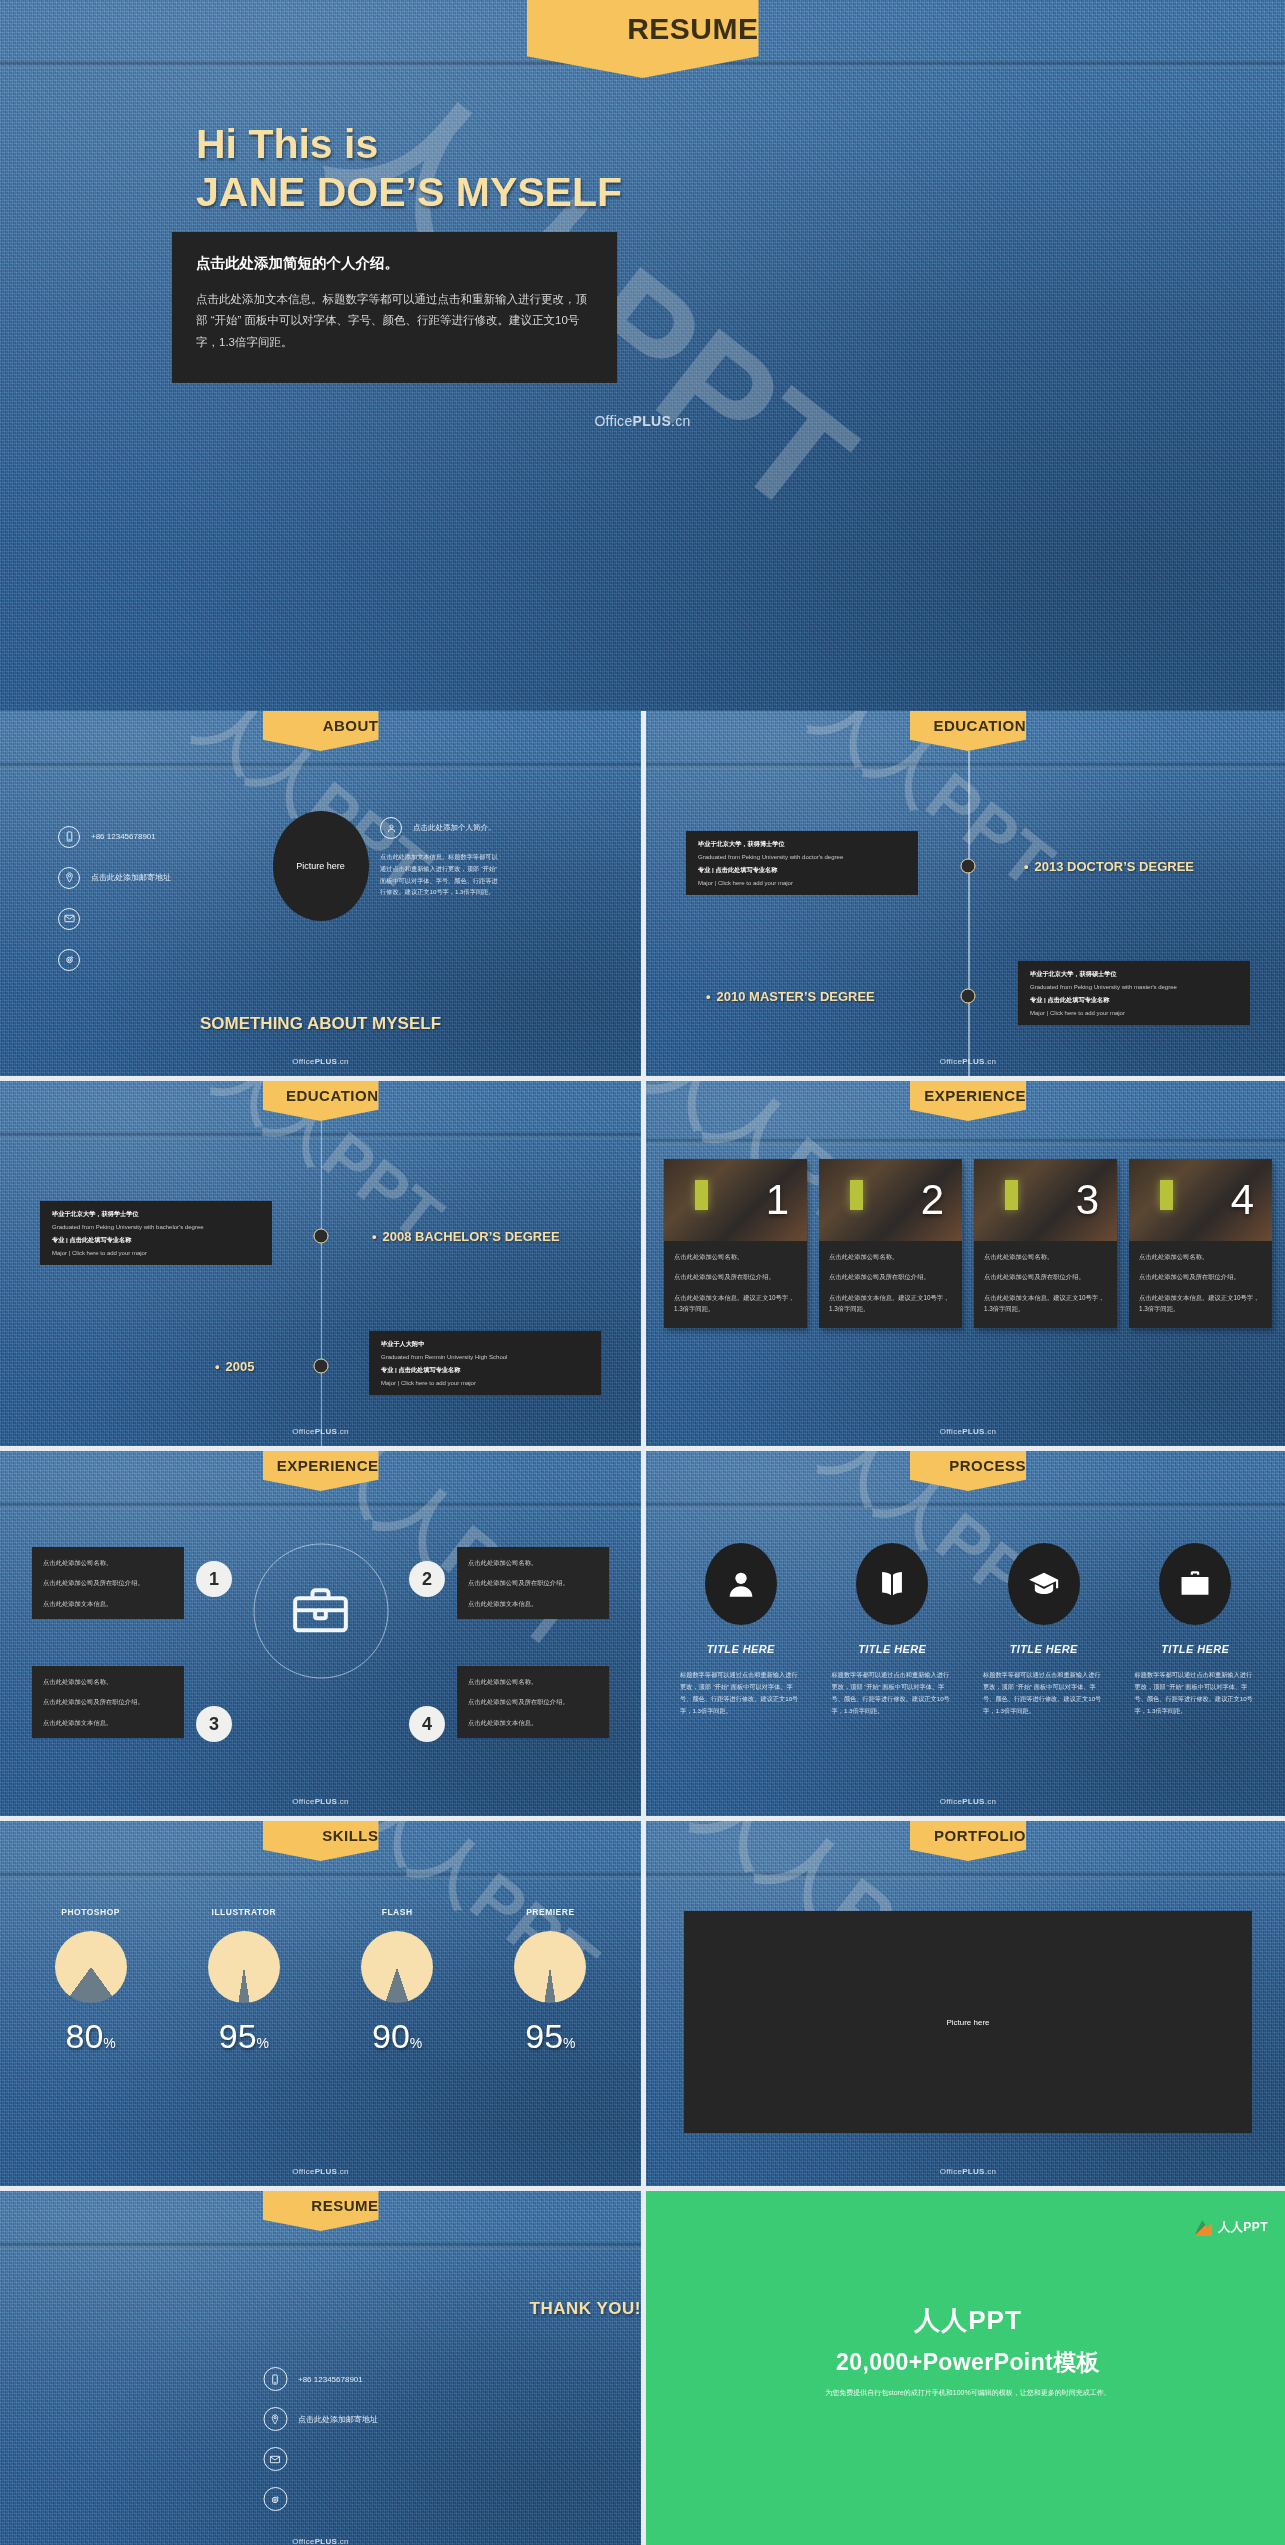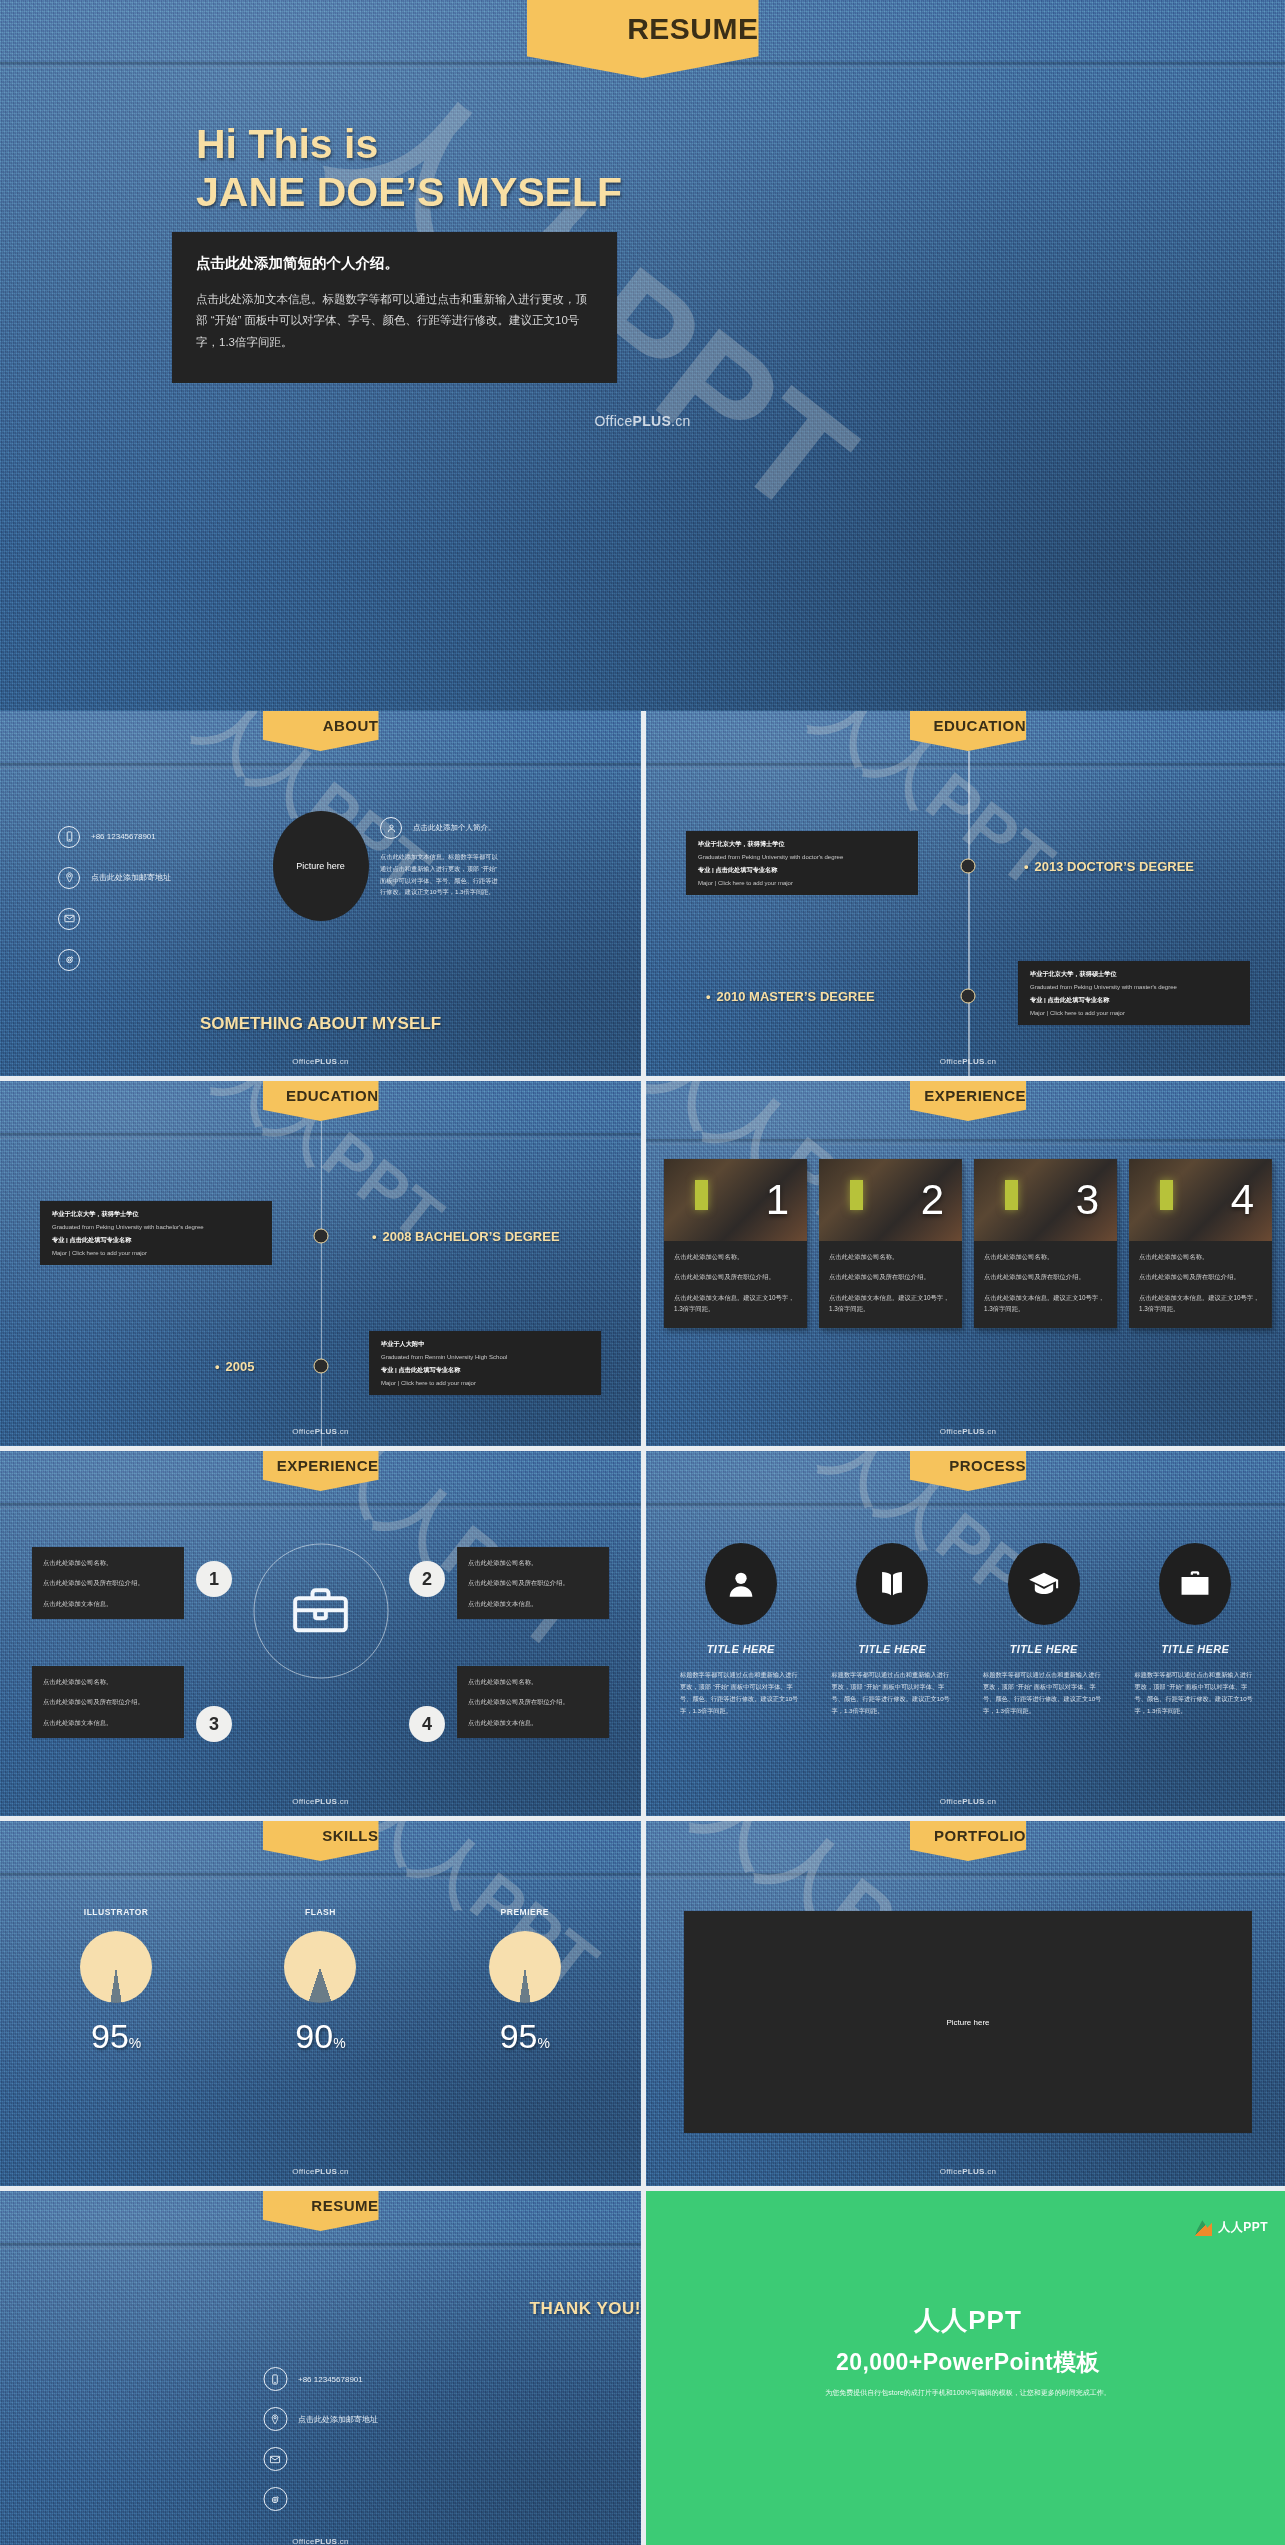--- a/index.html
+++ b/index.html
@@ -533,20 +533,25 @@
 
     <div class="slide denim">
       <div class="seam" style="top:52px"></div>
       <div class="wm" style="left:340px;top:20px;font-size:70px">人人PPT</div>
       <div class="tab">
           <span>SKILLS</span>
         </div>
 
       <div class="sk-row" id="skills-row">
           <div class="sk-col">
+            <div class="sk-name">PHOTOSHOP</div>
+            <div class="sk-pie" style="background: conic-gradient(from -144deg, rgb(247, 223, 174) 0deg, rgb(247, 223, 174) 288deg, rgb(106, 124, 136) 288deg, rgb(106, 124, 136) 360deg);"></div>
+            <div class="sk-val"><span class="n">80</span><span class="pct">%</span></div>
+          </div>
+          <div class="sk-col">
             <div class="sk-name">ILLUSTRATOR</div>
             <div class="sk-pie" style="background: conic-gradient(from -171deg, rgb(247, 223, 174) 0deg, rgb(247, 223, 174) 342deg, rgb(106, 124, 136) 342deg, rgb(106, 124, 136) 360deg);"></div>
             <div class="sk-val"><span class="n">95</span><span class="pct">%</span></div>
           </div>
           <div class="sk-col">
             <div class="sk-name">FLASH</div>
             <div class="sk-pie" style="background: conic-gradient(from -162deg, rgb(247, 223, 174) 0deg, rgb(247, 223, 174) 324deg, rgb(106, 124, 136) 324deg, rgb(106, 124, 136) 360deg);"></div>
             <div class="sk-val"><span class="n">90</span><span class="pct">%</span></div>
           </div>
           <div class="sk-col">

